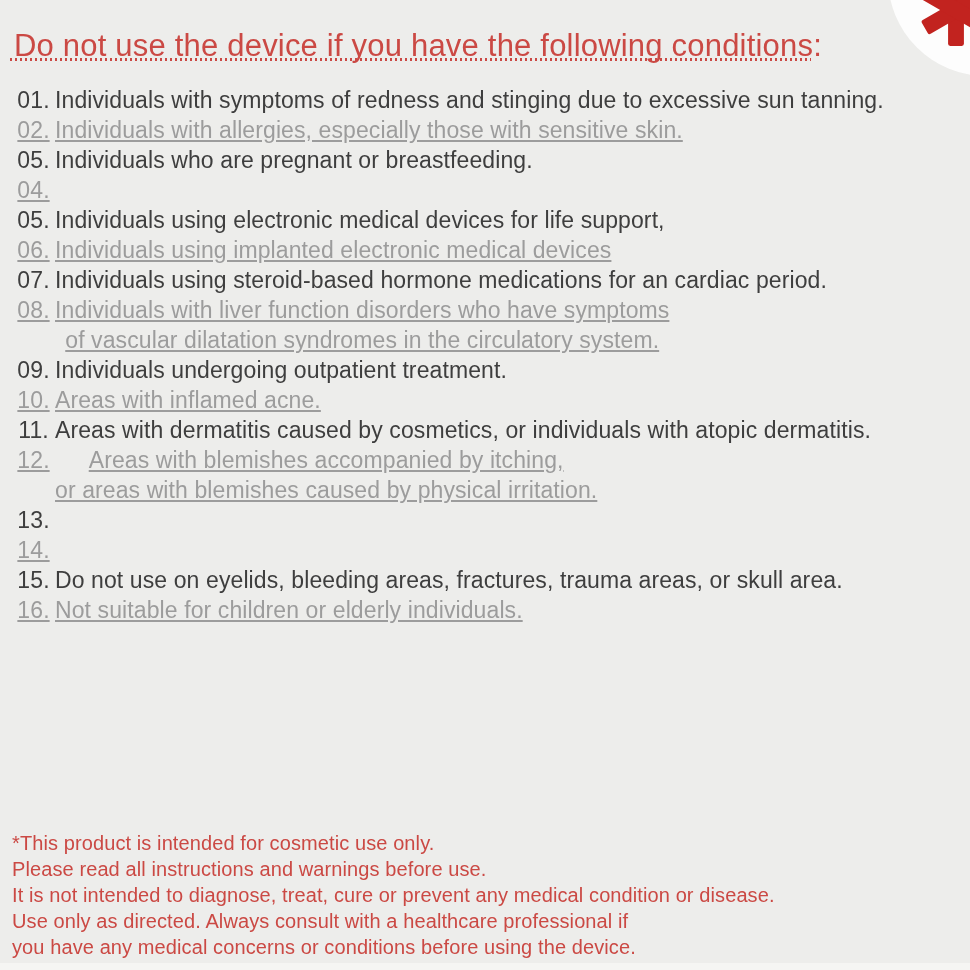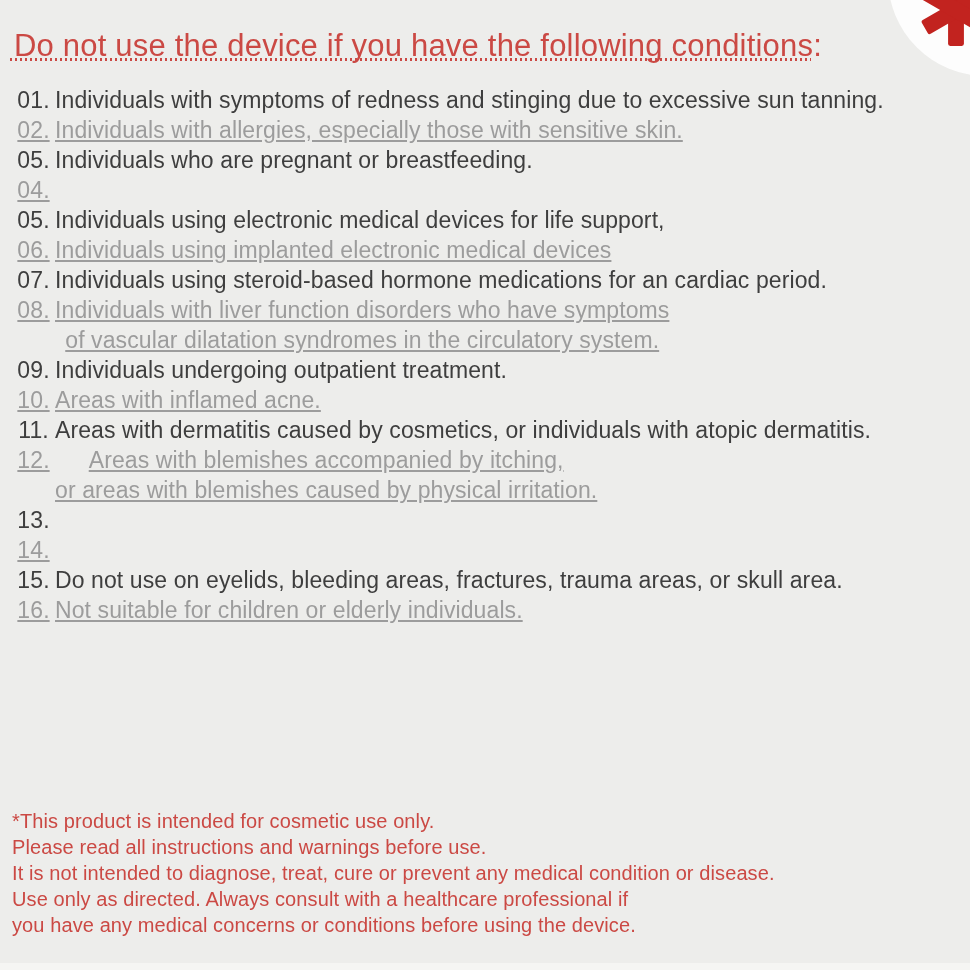--- a/index.html
+++ b/index.html
@@ -74,21 +74,21 @@
   }
   .condition-item { display: flex; text-align: center; }
   .condition-item .item-number { width: 43px; flex: none; }
   .condition-item.dark { color: #3E3E3E; }
   .condition-item.gray { color: #9C9C9C; text-decoration: underline; }
 
   
   .footnote {
     position: absolute;
     left: 12px;
-    top: 808px;
+    top: 830px;
     font-size: 20px;
     line-height: 26px;
     letter-spacing: 0.1px;
     color: #CB4944;
     white-space: nowrap;
   }
 
   .bottom-strip {
     position: absolute;
     left: 0;

